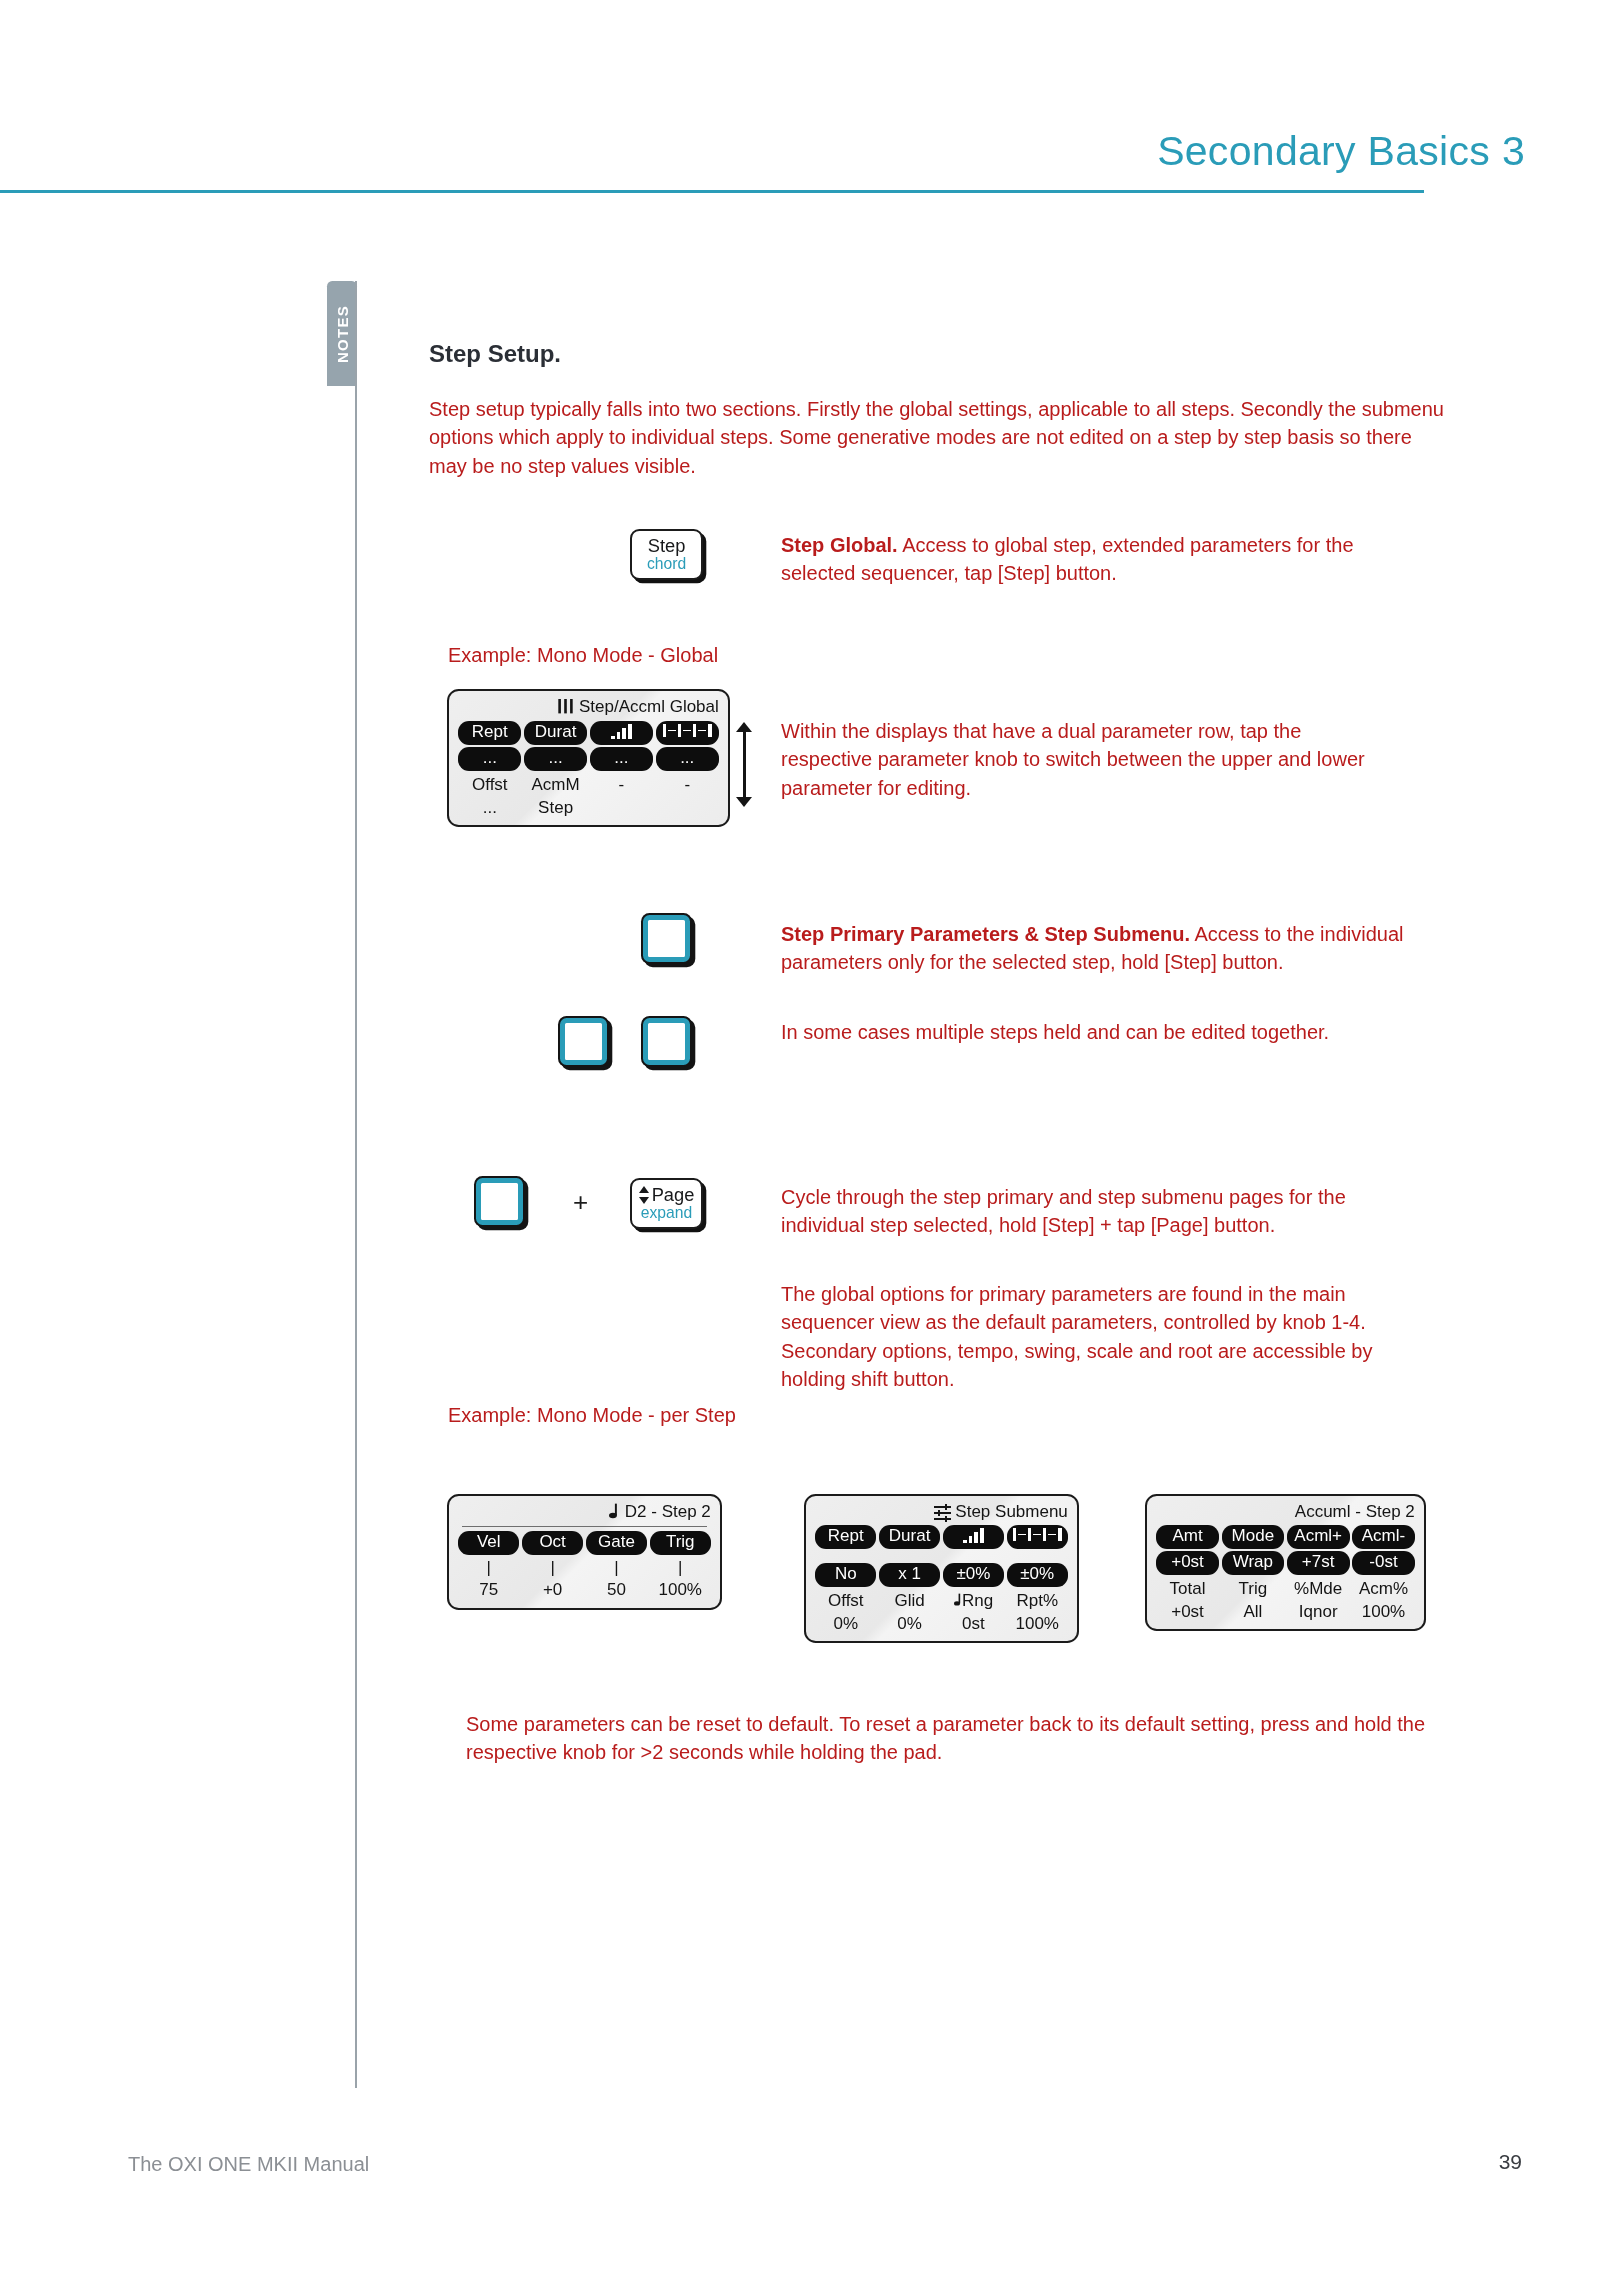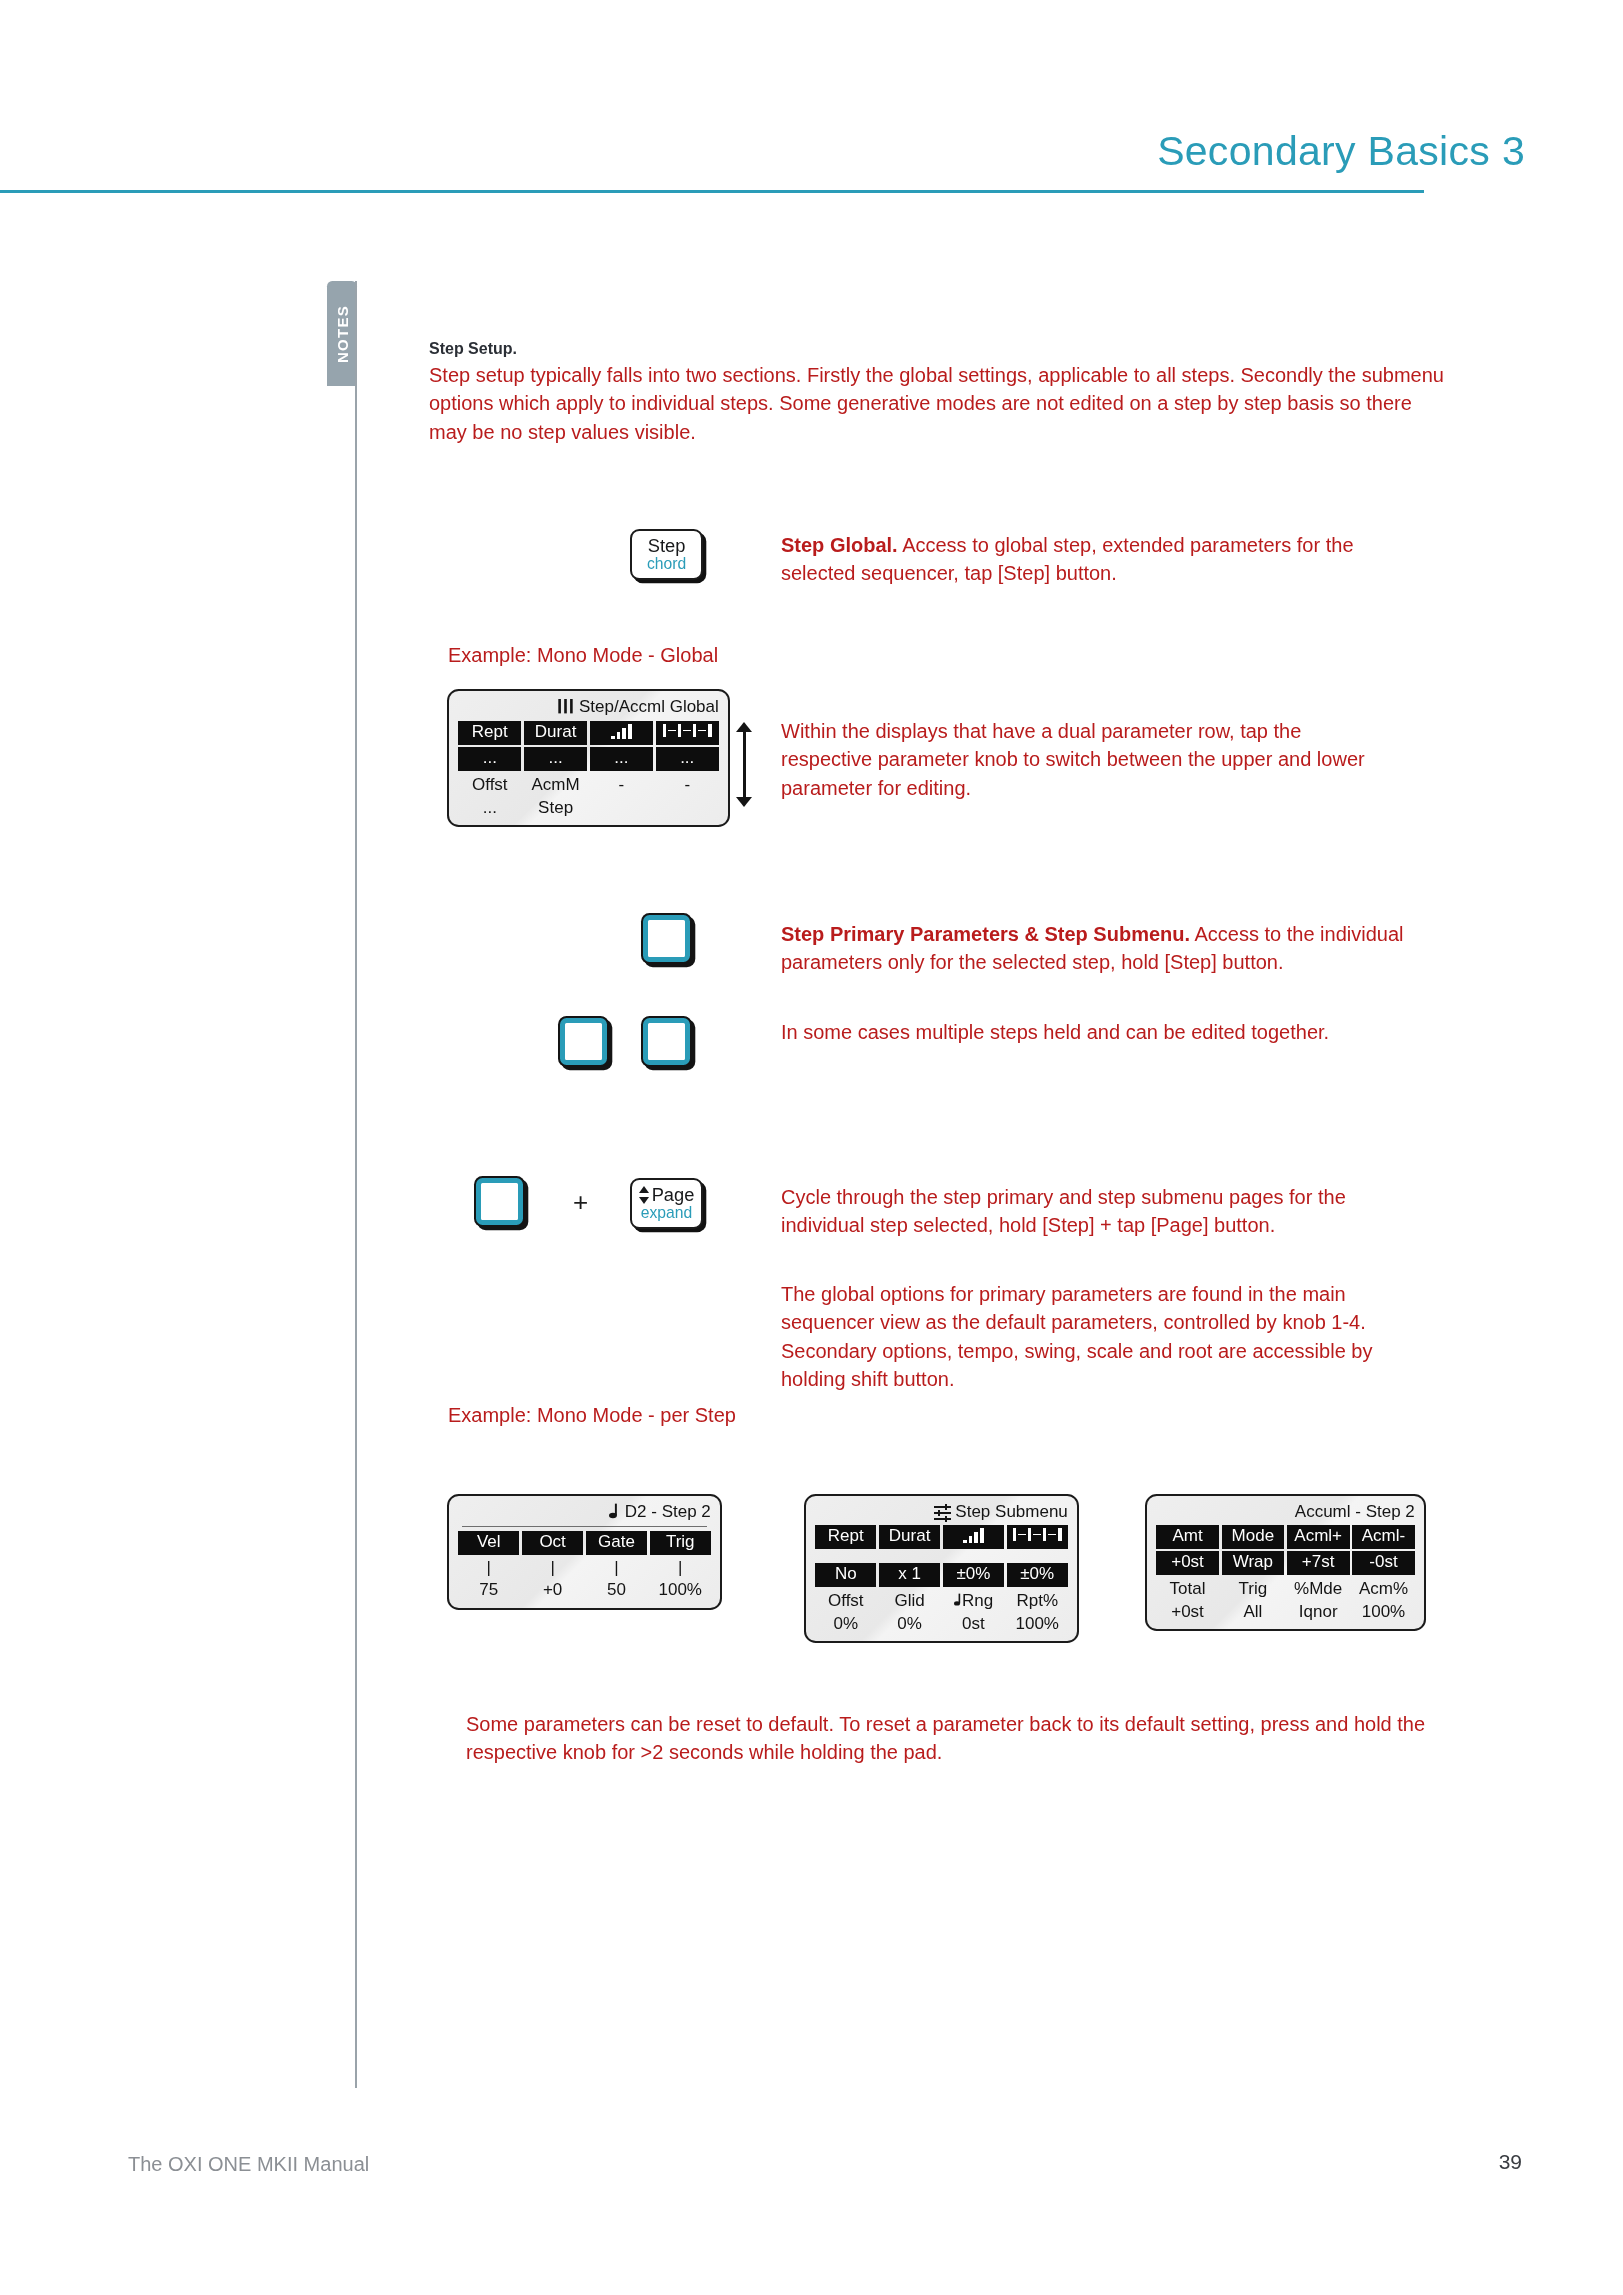--- a/index.html
+++ b/index.html
@@ -42,21 +42,21 @@
     white-space:nowrap;
   }
   .vert-rule {
     position:absolute; left:355px; top:281px; width:2px; height:1807px;
     background:#9aa3aa;
   }
 
   
   .body-text { font-size:20px; line-height:1.42; color:#b91c1c; }
   .body-text b { font-weight:bold; }
-  h3.sec-title { font-size:16px; font-weight:bold; margin:0 0 3px 0; }
+  h3.sec-title { font-size:24px; font-weight:bold; margin:0 0 27px 0; }
 
   .intro {
     position:absolute; left:429px; top:340px; width:1021px;
   }
 
   
   .hw-btn {
     position:absolute;
     background:#ffffff;
     border:2px solid #1b1b1b;
@@ -103,21 +103,21 @@
   .lcd-title {
     text-align:right; font-size:17px; color:#141414;
     white-space:nowrap; line-height:1.15; padding:1.3px 0 2.6px;
   }
   .lcd-title .ti { display:inline-block; margin-right:5.2px; vertical-align:-1.3px; }
   .lcd-underline { height:1.3px; background:#6f6f6f; margin:0 3.9px 3.3px; }
   .lcd-row { display:flex; gap:2.6px; }
   .lcd-row.inv > div {
     flex:1; background:#0d0d0d; color:#ffffff;
     font-size:17px; text-align:center; line-height:1.22;
-    padding:1.3px 0 2px; white-space:nowrap; overflow:hidden;
+    padding:1.3px 0 2px; white-space:nowrap; overflow:hidden;border-radius:11px;
   }
   .lcd-row.plain > div {
     flex:1; color:#141414; font-size:17px; text-align:center;
     line-height:1.25; padding:0.7px 0; white-space:nowrap;
   }
   .bar-glyph { display:flex; align-items:flex-end; justify-content:center; gap:2px; height:17px; }
   .bar-glyph i { display:block; width:3.9px; background:#fff; }
   .tick-glyph { display:flex; align-items:center; justify-content:center; gap:2px; height:17px; }
   .tick-glyph i { display:block; width:3.3px; height:13px; background:#fff; }
   .tick-glyph u { display:block; width:7.9px; height:1.3px; background:#fff; }

